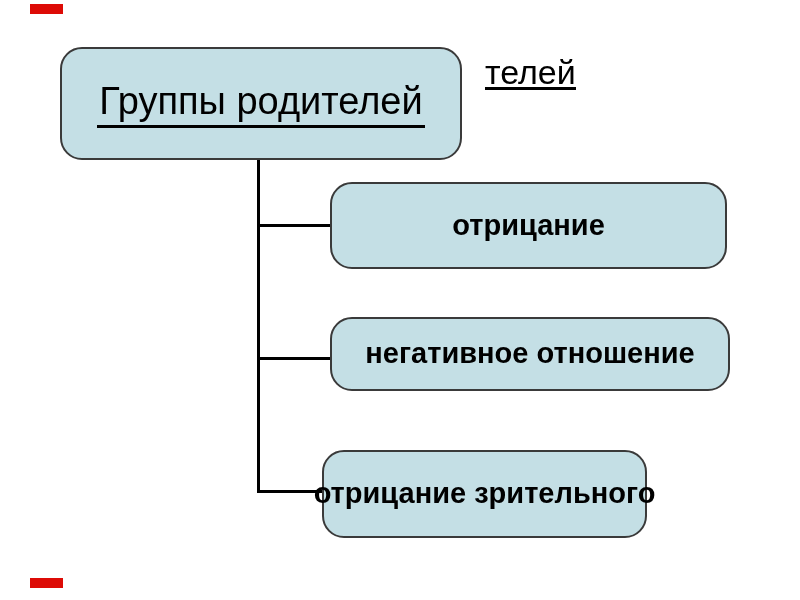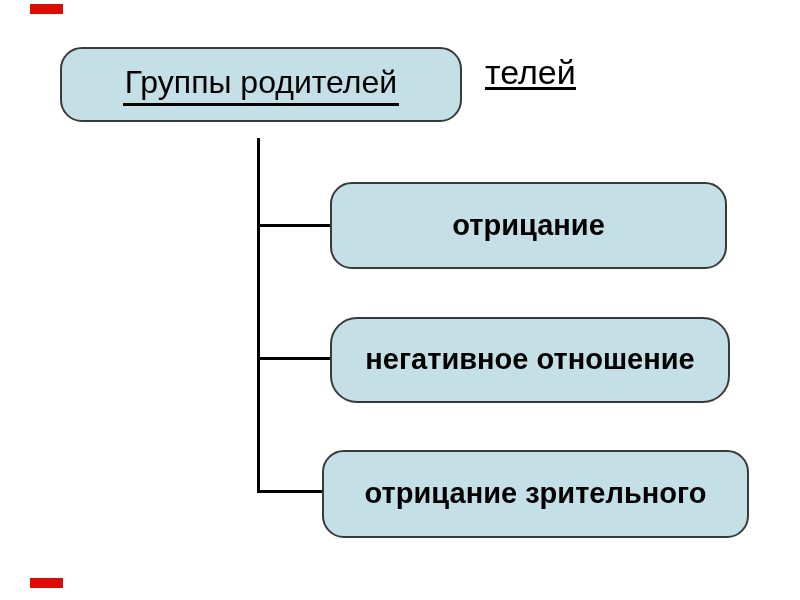--- a/index.html
+++ b/index.html
@@ -45,37 +45,37 @@
     background: #c4dfe5;
     border: 2px solid #3a3a3a;
     border-radius: 22px;
     display: flex;
     flex-direction: column;
     align-items: center;
     justify-content: center;
     text-align: center;
   }
   .box.root {
-    left: 60px; top: 47px; width: 402px; height: 75px;
-    font-size: 32px;
+    left: 60px; top: 47px; width: 402px; height: 113px;
+    font-size: 38px;
     font-weight: normal;
   }
   .box.root .underline {
     border-bottom: 3px solid #000000;
     padding: 0 2px 2px 2px;
     white-space: nowrap;
   }
   .box.child {
     font-size: 29px;
     font-weight: bold;
     line-height: 1.28;
   }
   .box.c1 { left: 330px; top: 182px; width: 397px; height: 87px; }
-  .box.c2 { left: 330px; top: 317px; width: 400px; height: 86px; border-radius: 27px; }
-  .box.c3 { left: 322px; top: 450px; width: 427px; height: 88px; }
+  .box.c2 { left: 330px; top: 317px; width: 400px; height: 74px; }
+  .box.c3 { left: 322px; top: 450px; width: 325px; height: 88px; }
   .line-span { display: block; white-space: nowrap; }
 </style>
 </head>
 <body>
 
 <div class="slide">
 
   <div class="red-bar top"></div>
   <div class="red-bar bottom"></div>
 

